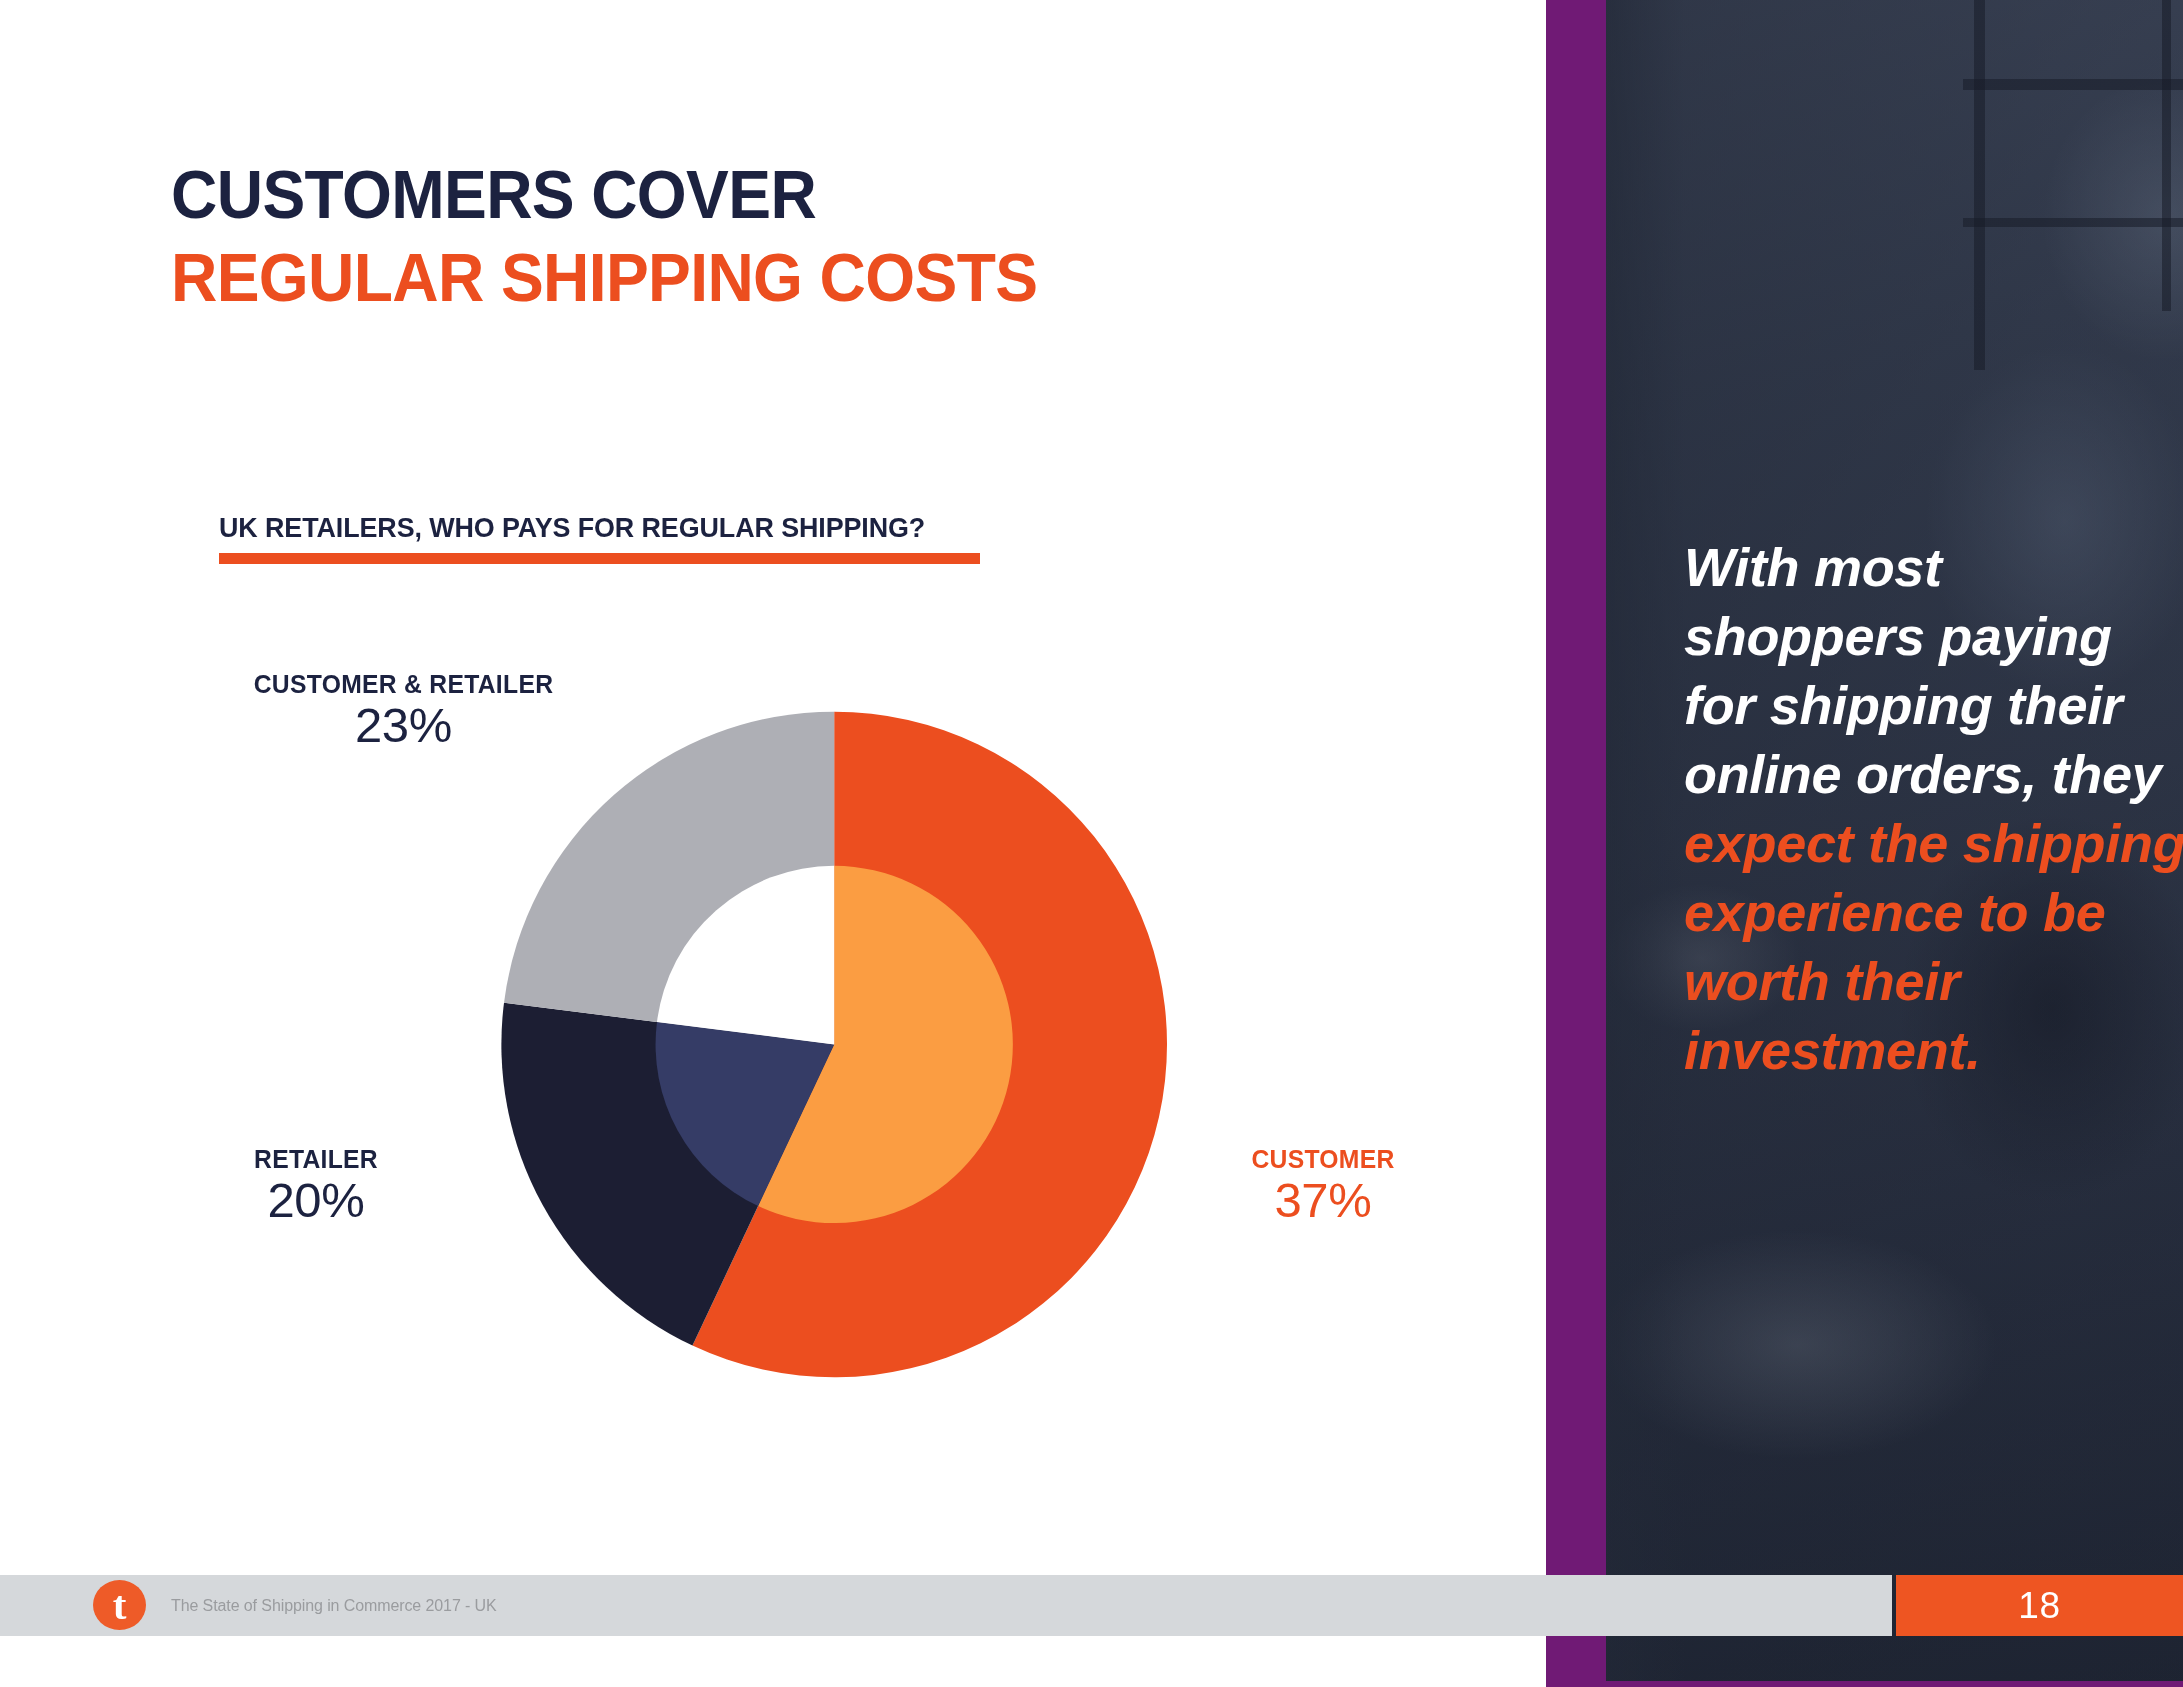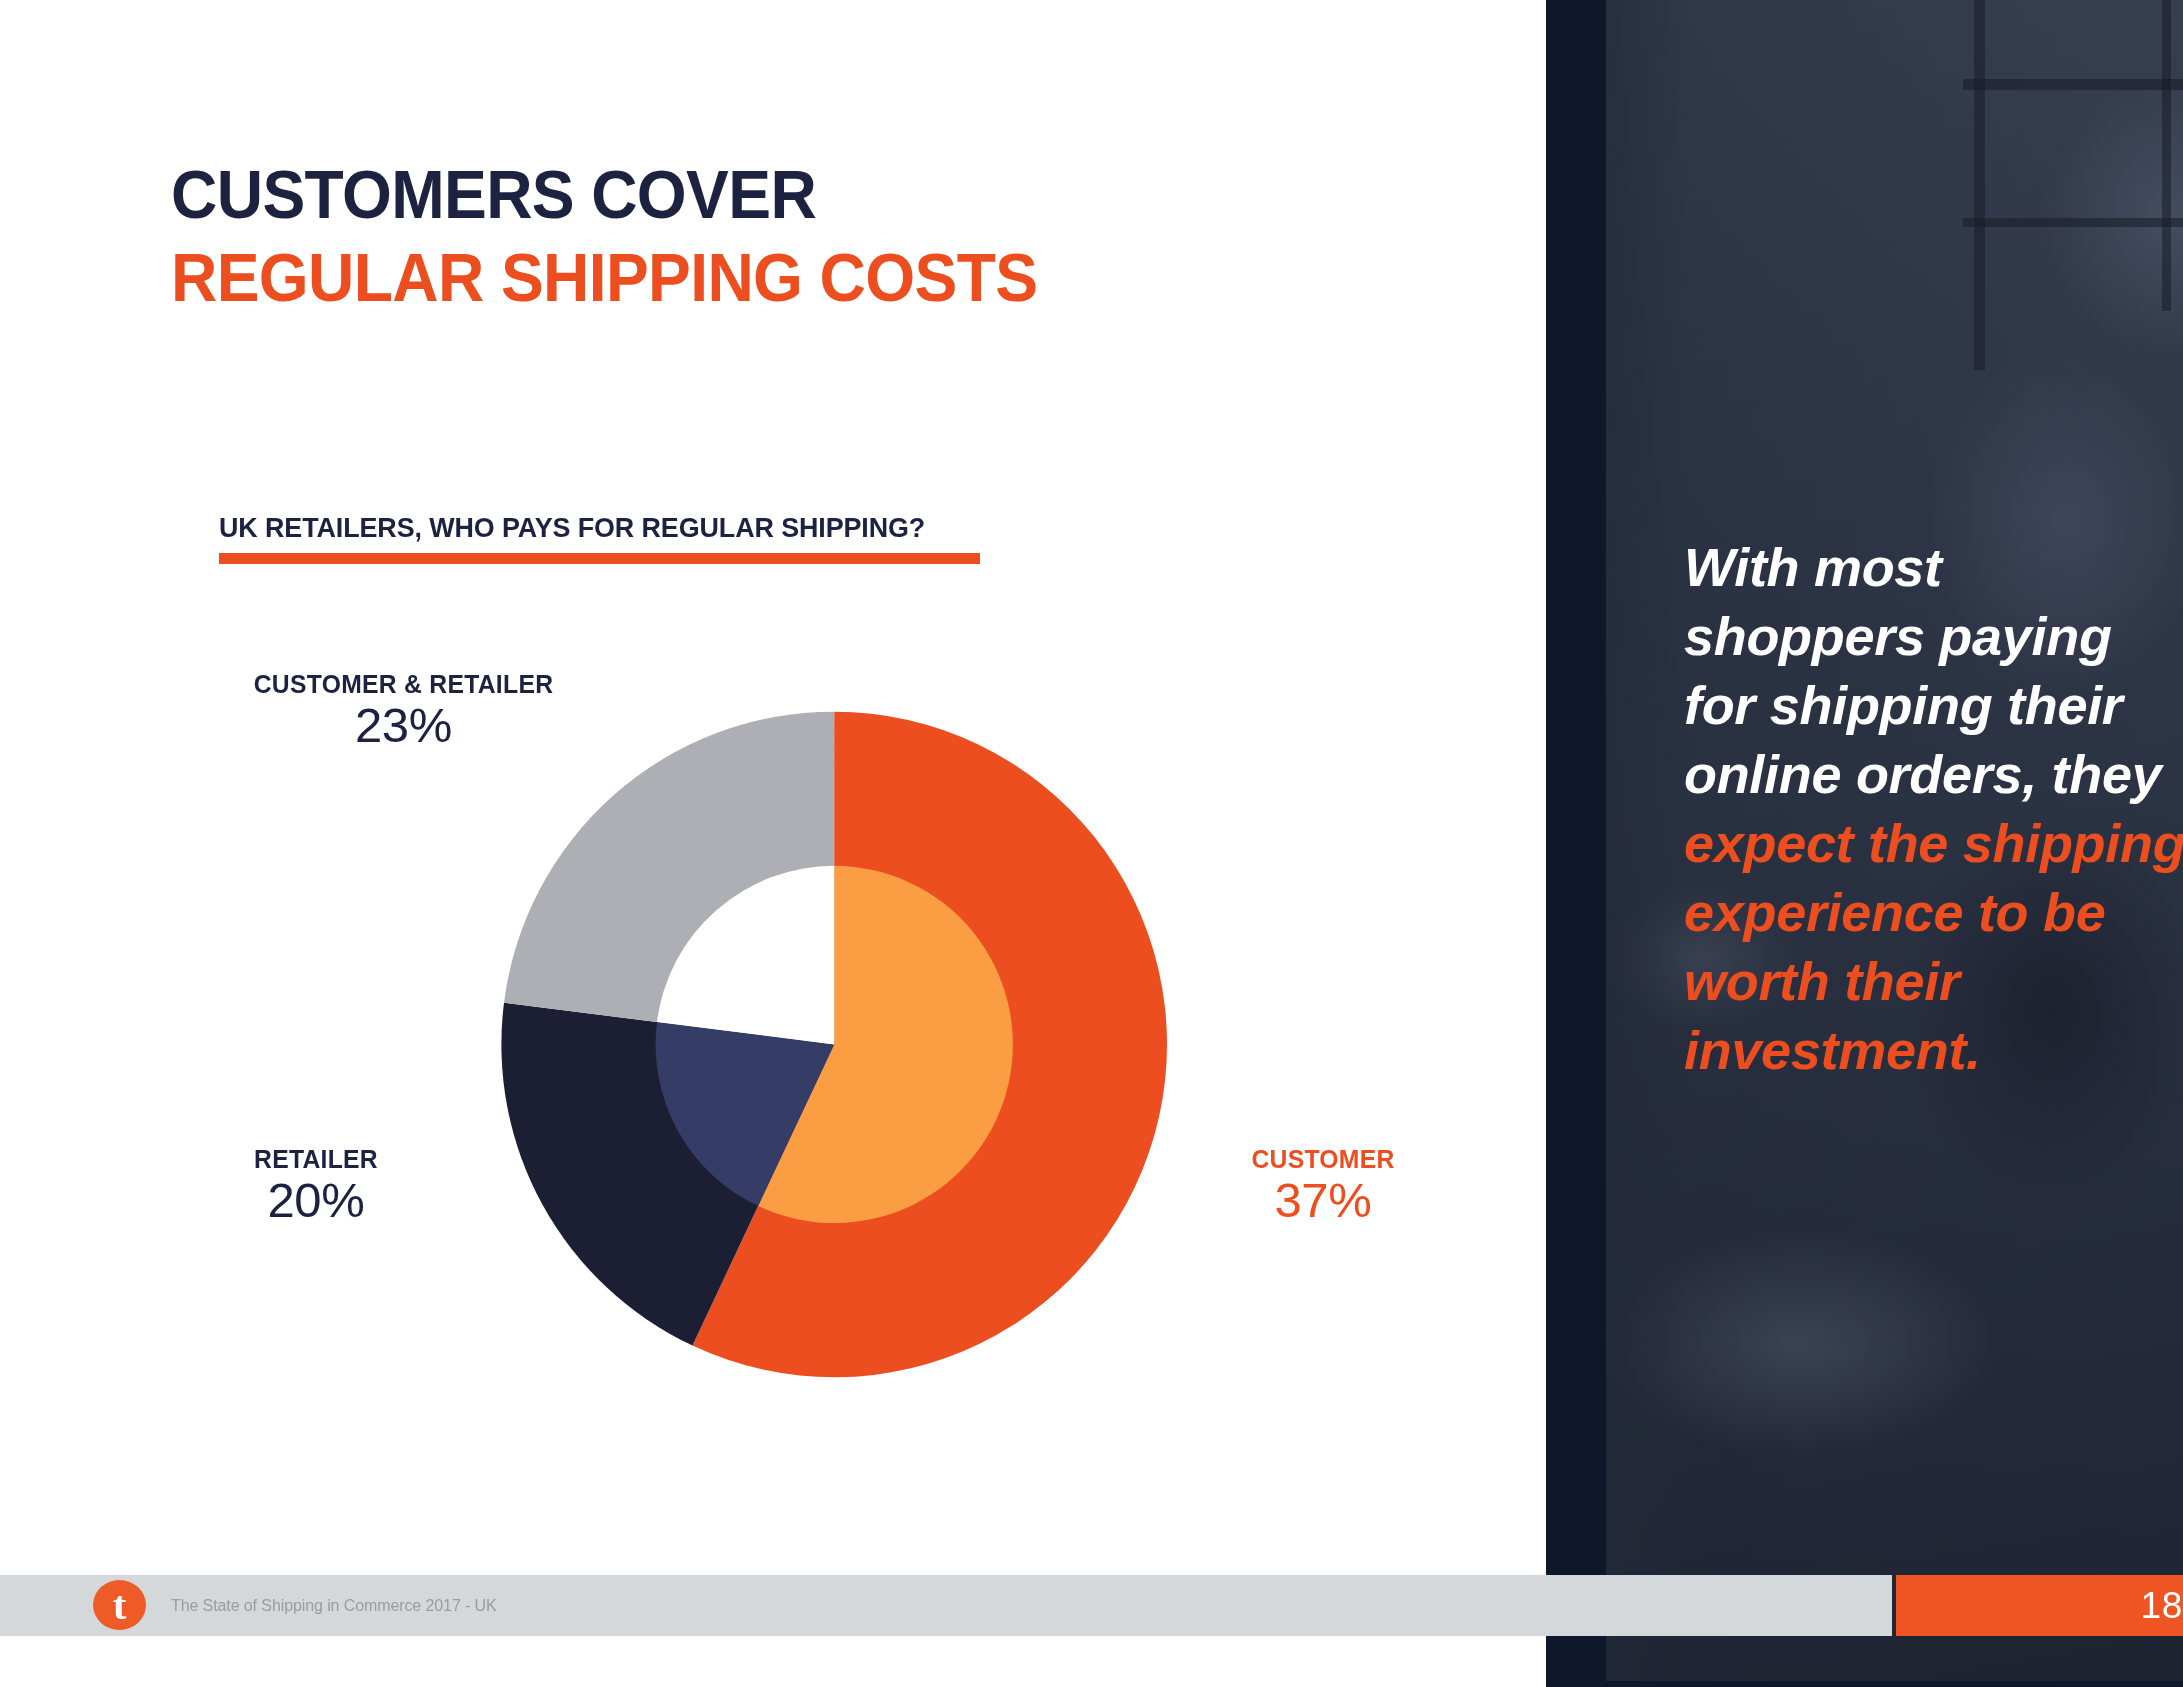--- a/index.html
+++ b/index.html
@@ -7,21 +7,21 @@
     padding: 0;
     background: #ffffff;
   }
   body {
     font-family: "Liberation Sans", sans-serif;
   }
   #slide {
     position: relative;
     width: 2183px;
     height: 1687px;
-    background: #0f172a;
+    background: #701a75;
     overflow: hidden;
   }
 
   
   #left-panel {
     position: absolute;
     left: 0; top: 0;
     width: 1546px;
     height: 1687px;
     background: #ffffff;
@@ -212,21 +212,21 @@
     left: 1896px;
     top: 1575px;
     width: 287px;
     height: 61px;
     background: #EE5522;
   }
   #page-badge .num {
     position: absolute;
     left: 0; right: 0;
     top: 11.2px;
-    text-align: right;
+    text-align: center;
     font-family: "Liberation Sans", sans-serif;
     font-size: 37px;
     line-height: 40px;
     color: #ffffff;
     letter-spacing: 0.7px;
   }
 </style>
 </head>
 <body>
 

